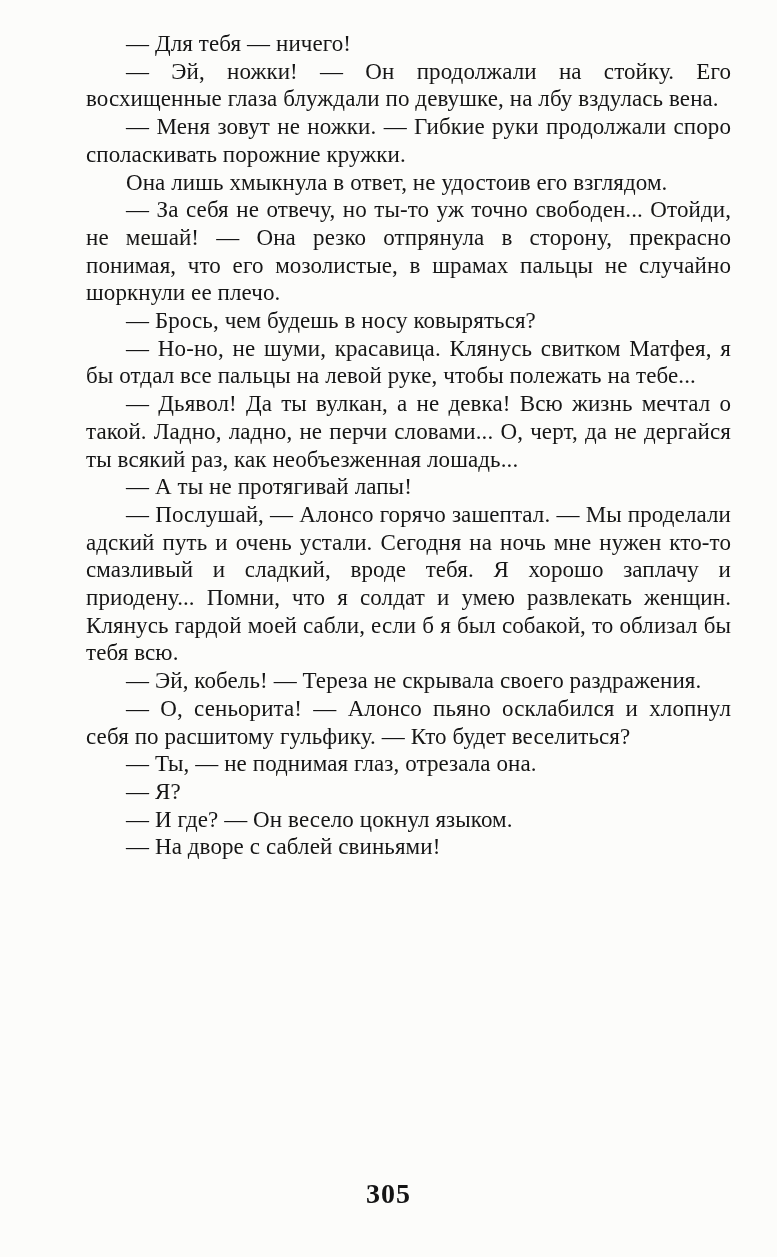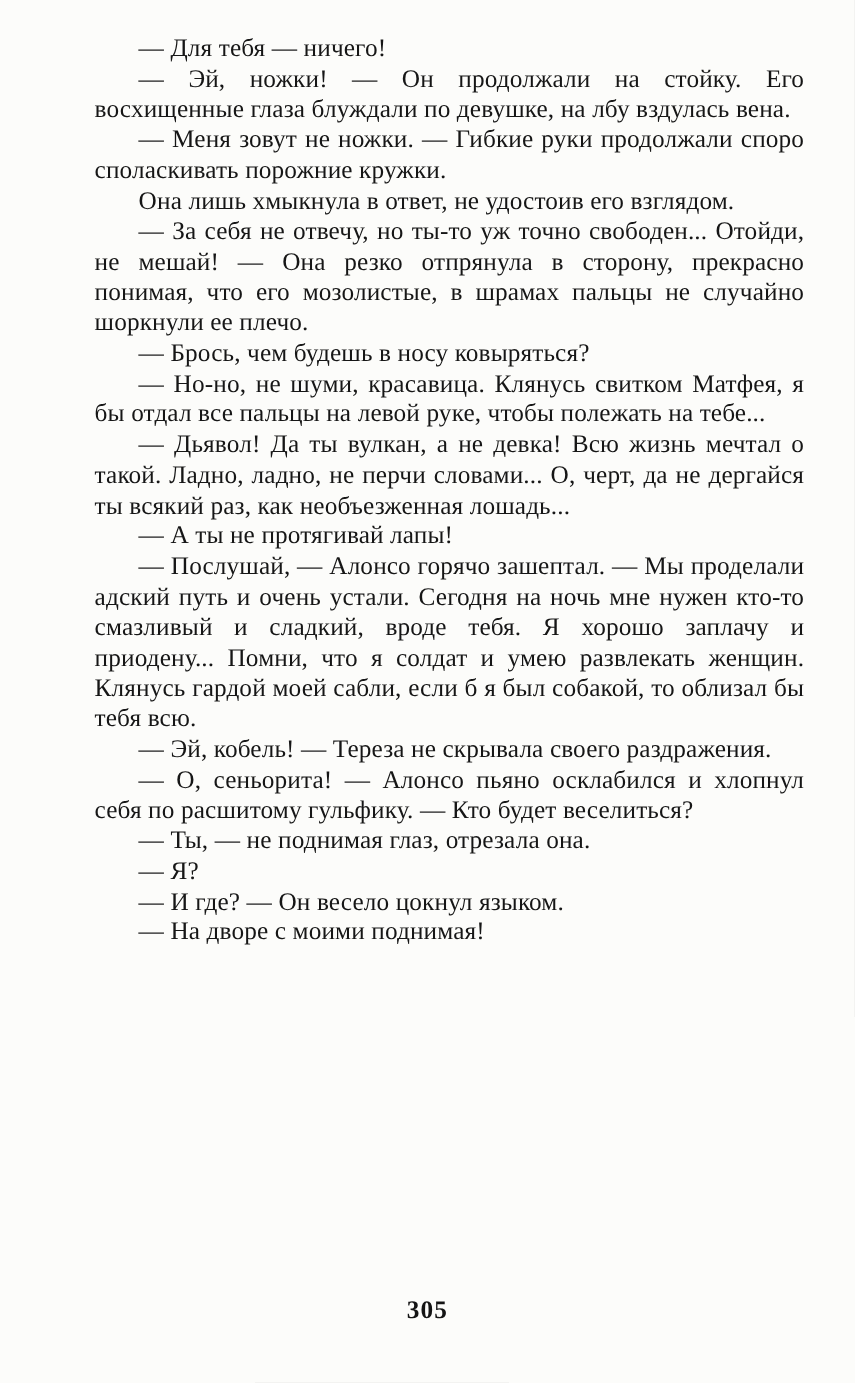--- a/index.html
+++ b/index.html
@@ -35,21 +35,21 @@
     -webkit-hyphens: auto;
   }
   .page-footer {
     position: absolute;
     top: 1178px;
     left: 0;
     width: 100%;
     text-align: center;
   }
   .page-number {
-    font-size: 23px;
+    font-size: 28px;
     font-weight: bold;
     color: #141414;
     letter-spacing: 1px;
   }
 </style>
 </head>
 <body>
 
 <div class="page">
   <div class="text-block">
@@ -61,18 +61,18 @@
     <p>— Брось, чем будешь в носу ковыряться?</p>
     <p>— Но-но, не шуми, красавица. Клянусь свитком Матфея, я бы отдал все пальцы на левой руке, чтобы полежать на тебе...</p>
     <p>— Дьявол! Да ты вулкан, а не девка! Всю жизнь мечтал о такой. Ладно, ладно, не перчи словами... О, черт, да не дергайся ты всякий раз, как необъезженная лошадь...</p>
     <p>— А ты не протягивай лапы!</p>
     <p>— Послушай, — Алонсо горячо зашептал. — Мы проделали адский путь и очень устали. Сегодня на ночь мне нужен кто-то смазливый и сладкий, вроде тебя. Я хорошо заплачу и приодену... Помни, что я солдат и умею развлекать женщин. Клянусь гардой моей сабли, если б я был собакой, то облизал бы тебя всю.</p>
     <p>— Эй, кобель! — Тереза не скрывала своего раздражения.</p>
     <p>— О, сеньорита! — Алонсо пьяно осклабился и хлопнул себя по расшитому гульфику. — Кто будет веселиться?</p>
     <p>— Ты, — не поднимая глаз, отрезала она.</p>
     <p>— Я?</p>
     <p>— И где? — Он весело цокнул языком.</p>
-    <p>— На дворе с моими поднимая!</p>
+    <p>— На дворе с саблей свиньями!</p>
   </div>
   <div class="page-footer">
     <span class="page-number">305</span>
   </div>
 </div>
 
 </body></html>

